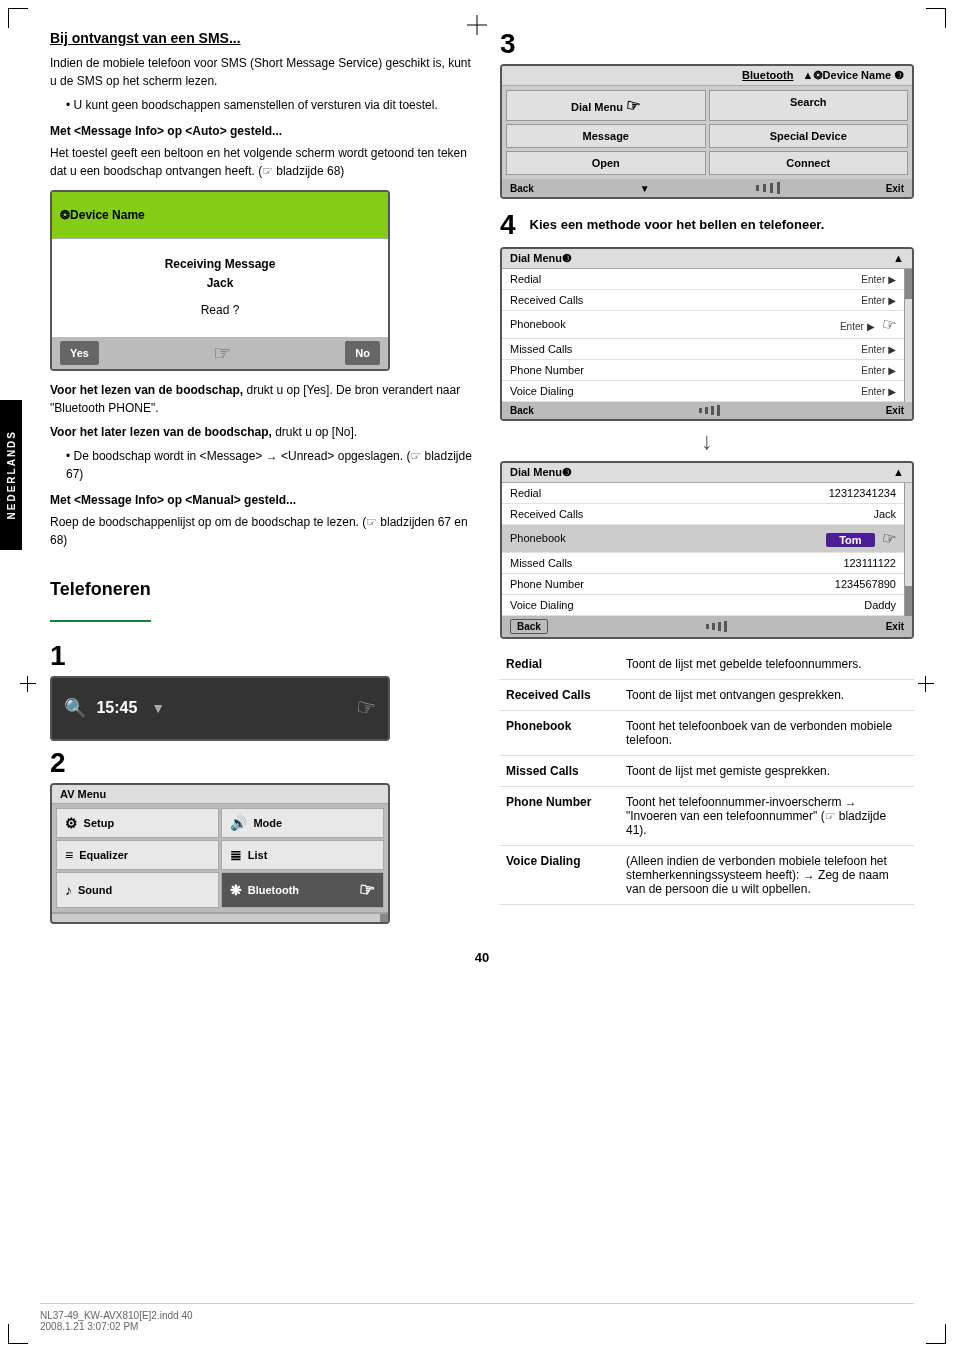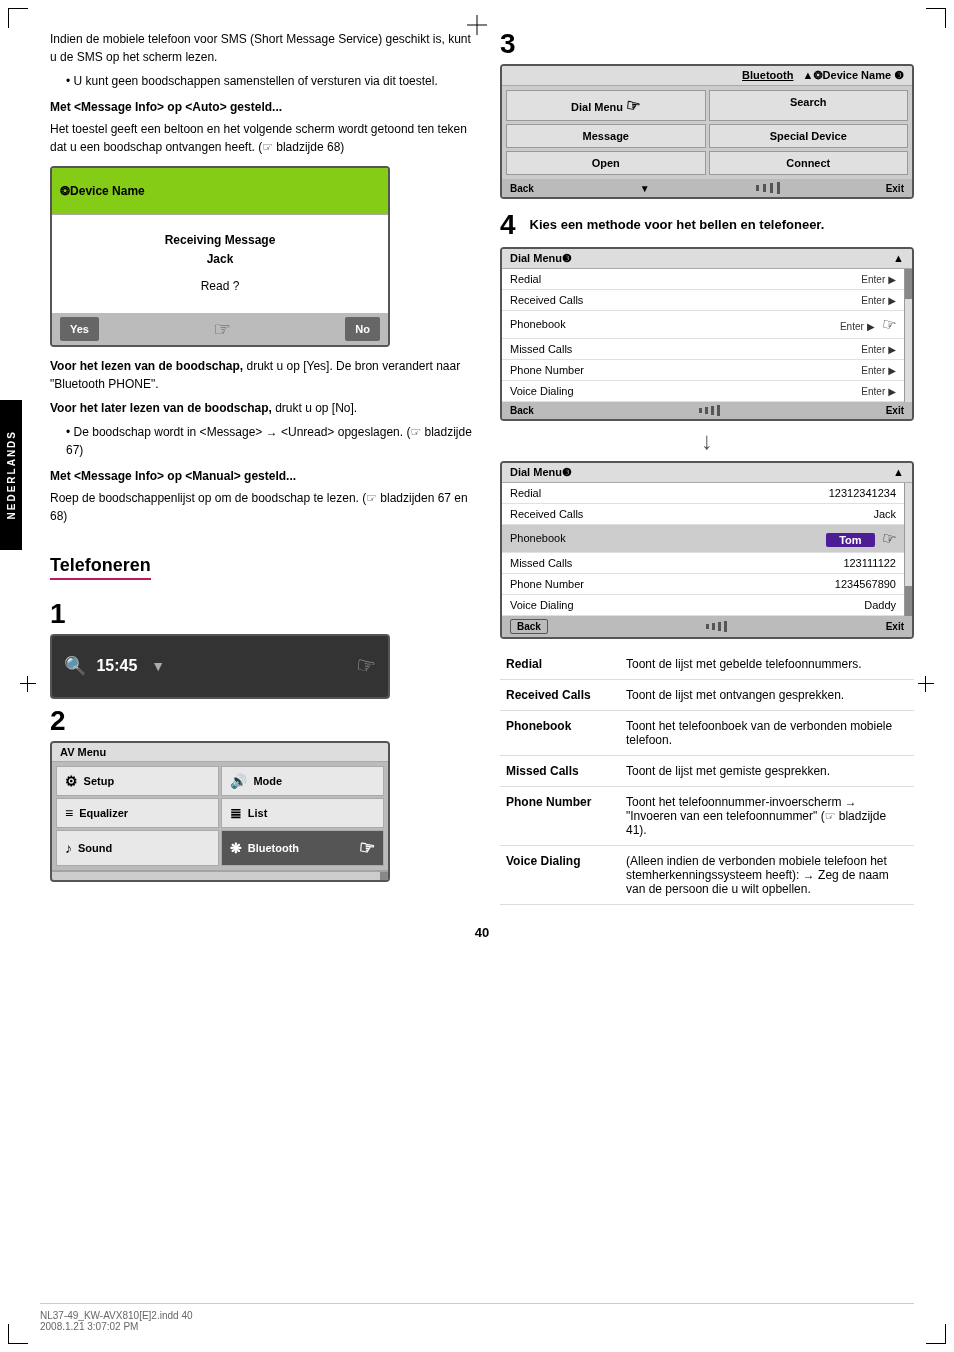--- a/index.html
+++ b/index.html
@@ -422,20 +422,21 @@
   <div style="position:absolute; right:20px; top:50%; width:16px; height:16px;">
     <div style="position:absolute;left:7px;top:0;width:1px;height:100%;background:#000;"></div>
     <div style="position:absolute;top:7px;left:0;width:100%;height:1px;background:#000;"></div>
   </div>
 
   <div class="two-col">
 
     <div class="left-col">
 
       <div>
+        <h2>Bij ontvangst van een SMS...</h2>
         <p>Indien de mobiele telefoon voor SMS (Short Message Service) geschikt is, kunt u de SMS op het scherm lezen.</p>
         <p class="bullet">• <span>U kunt geen boodschappen samenstellen of versturen via dit toestel.</span></p>
 
         <p class="subheading">Met &lt;Message Info&gt; op &lt;Auto&gt; gesteld...</p>
         <p>Het toestel geeft een beltoon en het volgende scherm wordt getoond ten teken dat u een boodschap ontvangen heeft. (☞ bladzijde 68)</p>
 
         <div class="msg-screen">
           <div class="msg-screen-header">
             <span>❂Device Name</span>
           </div>
@@ -457,21 +458,21 @@
         <p style="margin-top:6px;">
           <span class="bold-text">Voor het later lezen van de boodschap,</span><span> drukt u op [No].</span>
         </p>
         <p class="bullet">• <span>De boodschap wordt in &lt;Message&gt; → &lt;Unread&gt; opgeslagen. (☞ bladzijde 67)</span></p>
 
         <p class="subheading">Met &lt;Message Info&gt; op &lt;Manual&gt; gesteld...</p>
         <p>Roep de boodschappenlijst op om de boodschap te lezen. (☞ bladzijden 67 en 68)</p>
       </div>
 
       <div style="margin-top: 16px;">
-        <h2 class="telefoneren-title" style="text-decoration:none; border-bottom:2px solid #be185d; display:inline-block; padding-bottom:2px;">Telefoneren</h2>
+        <h2 class="telefoneren-title" style="text-decoration:none; border-bottom:2px solid #15803d; display:inline-block; padding-bottom:20px;">Telefoneren</h2>
 
         
         <div class="step-row" style="margin-top:10px;">
           <span class="step-label">1</span>
         </div>
         <div class="time-screen">
           <span class="time-icon">🔍</span>
           <span class="time-display">15:45</span>
           <span style="color:#aaa; font-size:14px; margin-left:4px;">▼</span>
           <span style="color:#aaa; font-size:22px; margin-left:auto;" class="finger-icon">☞</span>

